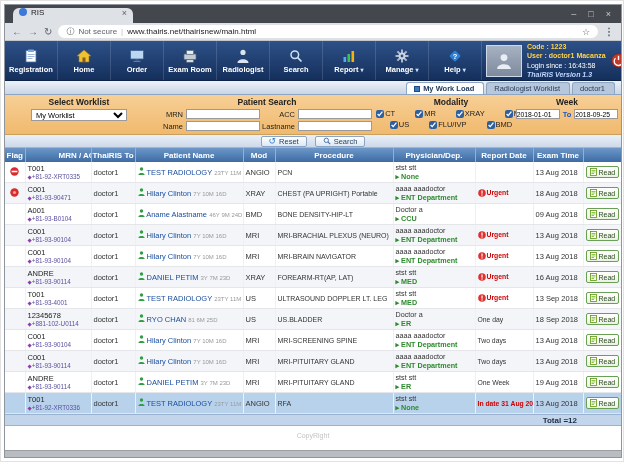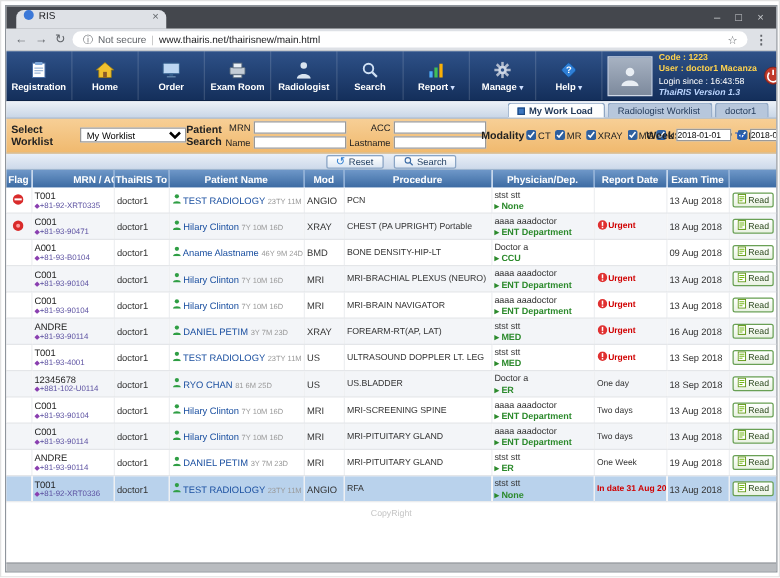--- a/index.html
+++ b/index.html
@@ -53,31 +53,31 @@
             justify-content:flex-end; gap:2px; padding:0 6px; border-bottom:1px solid #8ea6c4; flex:0 0 auto; }
   .wtab { font-size:7.5px; padding:1px 9px 1px 7px; border:1px solid #8ea6c4; border-bottom:none;
           border-radius:3px 3px 0 0; background:#b7c7dc; color:#243c5c; display:flex; align-items:center;
           gap:3px; cursor:pointer; white-space:nowrap; }
   .wtab.active { background:#fdfefe; font-weight:bold;justify-content:flex-end; }
   .wtab-ico { width:6px; height:6px; background:#3c77c0; border:1px solid #1d4b85; display:inline-block; }
 
   
   .filters { background:linear-gradient(#f7cf96,#f0b96e); border-bottom:1px solid #caa05f;
              display:flex; padding:2px 4px 3px 4px; flex:0 0 auto; font-size:7.5px; color:#222; }
-  .fgroup { display:flex; flex-direction:row; align-items:center; gap:2px; }
+  .fgroup { display:flex; flex-direction:column; align-items:center; gap:2px; }
   .fg-title { font-size:8.5px; font-weight:bold; }
   .fg-worklist { width:140px; }
   .fg-patient { width:236px; }
   .fg-modality { width:132px; }
   .fg-date { width:100px; }
   .worklist-select { width:96px; height:12px; font-size:7.5px; border:1px solid #9a9a9a; background:#fff; }
   .ps-grid { display:grid; grid-template-columns:24px 74px 38px 74px; grid-row-gap:2px; align-items:center; }
   .ps-grid label { text-align:right; padding-right:3px; }
   .ps-grid input { height:10px; border:1px solid #9a9a9a; font-size:7px; width:100%; background:#fff; }
-  .mod-line { display:flex; gap:4px; align-items:flex-start; }
+  .mod-line { display:flex; gap:20px; align-items:flex-start; }
   .chk { display:flex; align-items:center; gap:1px; cursor:pointer; }
   .chk input { width:8px; height:8px; margin:0; accent-color:#2e5f9e; }
   .date-line { display:flex; align-items:center; gap:3px; }
   .date-line input { width:44px; height:10px; border:1px solid #9a9a9a; font-size:6.8px; background:#fff; }
   .to-label { color:#1a56c4; font-weight:bold; }
 
   
   .actions { height:13px; background:linear-gradient(#eaf0f7,#cdd9ea); display:flex; justify-content:center;
              align-items:center; gap:8px; border-bottom:1px solid #9fb6d0; flex:0 0 auto; }
   .abtn { font-size:7.5px; border:1px solid #8aa5c5; background:linear-gradient(#ffffff,#dde7f3);
@@ -780,20 +780,23 @@
                       <rect x="1.5" y="5.2" width="2.5" height="0.8" fill="#74b816"></rect>
                     </svg></span>
                   <span>Read</span>
                 </button>
               </td>
             </tr>
           </tbody>
     </table>
   </div>
 
+  <div class="totalrow">
+    <span>Total =12</span>
+  </div>
 
   <div class="pagebody">
     <div class="copyright">CopyRight</div>
   </div>
 
   <div class="window-bottom"></div>
 </div>
 </div>
 
 </body></html>

